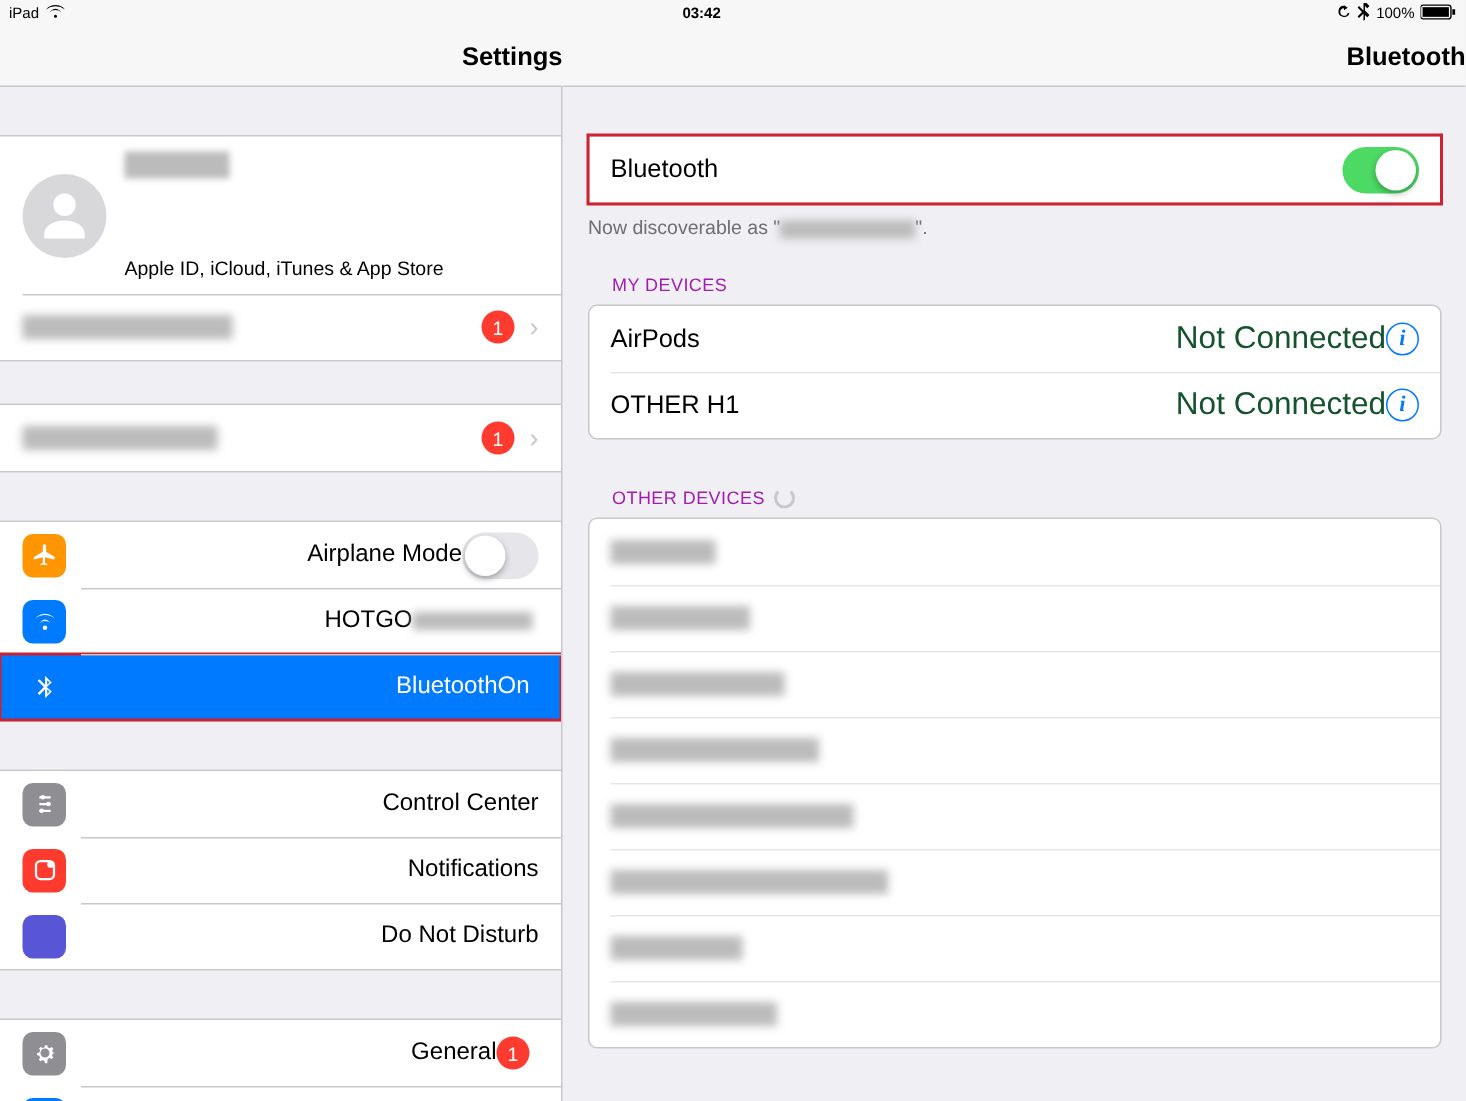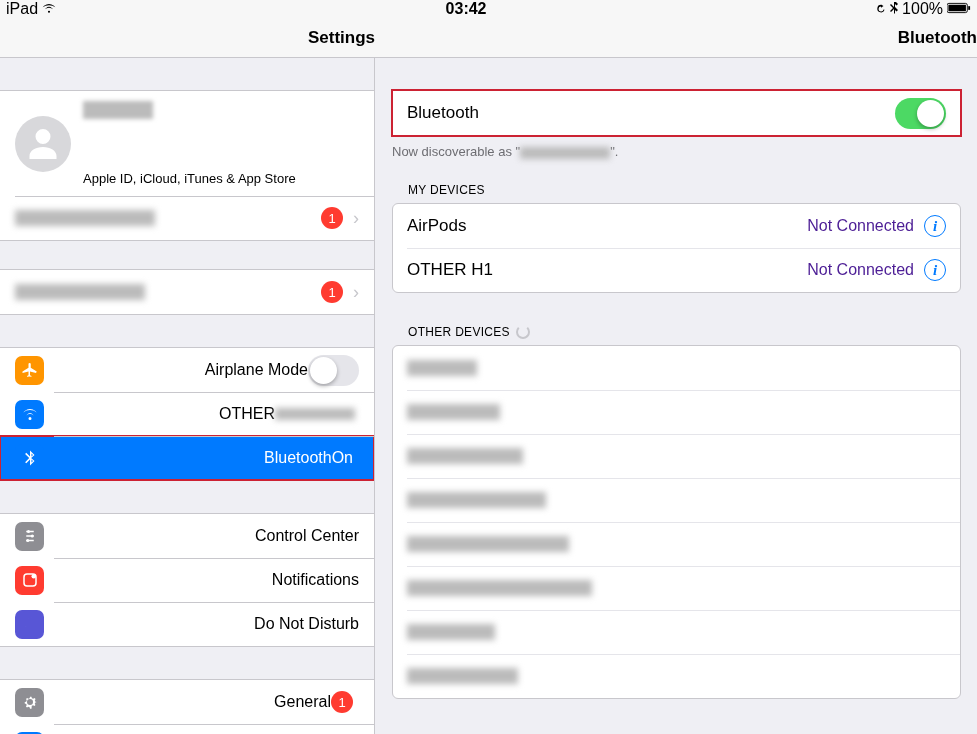--- a/index.html
+++ b/index.html
@@ -14,21 +14,21 @@
     font-size: 15px;
   }
 
   
   .status-bar {
     position: absolute;
     top: 0; left: 0; right: 0;
     height: 18px;
     display: flex;
     align-items: center;
-    font-size: 16px;
+    font-size: 10px;
     padding: 0 6px;
     background: #f7f7f7;
     z-index: 10;
   }
   .sb-left, .sb-right { display: flex; align-items: center; gap: 4px; }
   .sb-center { flex: 1; text-align: center; font-weight: 600; }
 
   .wifi-icon { width: 14px; height: 10px; display: inline-block; }
   .lock-icon { width: 10px; height: 10px; fill: #000; }
   .bt-mini   { width: 8px;  height: 12px; fill: #000; }
@@ -126,35 +126,35 @@
   .switch .knob {
     width:27px; height:27px; border-radius:14px; background:#fff;
     position:absolute; top:2px; left:2px; box-shadow:0 2px 4px rgba(0,0,0,.3);
     transition:.2s;
   }
   .switch.on { background:#4cd964; }
   .switch.on .knob { left:22px; }
 
   
   .section-label {
-    font-size:12px; color:#000000; text-transform:uppercase;
+    font-size:12px; color:#a21caf; text-transform:uppercase;
     padding: 6px 16px; letter-spacing:.3px;
     display:flex; align-items:center; gap:6px;
   }
   .right-group { margin:30px 16px 0 16px; background:#fff; border:1px solid #c8c7cc; border-radius:6px; }
   .right-group.highlight { outline:2px solid #c23; outline-offset:-1px; border-radius:0;}
   .r-cell {
     display:flex; align-items:center;
     min-height:44px; padding:0 14px; position:relative;
   }
   .r-cell + .r-cell::before {
     content:""; position:absolute; left:14px; right:0; top:0; height:1px; background:#e5e5ea;
   }
   .r-cell .rlabel { flex:1; font-size:17px; }
-  .r-cell .rdetail { color:#4c1d95; font-size:16px; margin-right:10px; }
+  .r-cell .rdetail { color:#14532d; font-size:21px; }
   .info-btn {
     width:22px; height:22px; border:1.5px solid #007aff; border-radius:11px;
     color:#007aff; font-family:"Times New Roman",serif;
     display:inline-flex; align-items:center; justify-content:center;
     font-size:15px; font-style:italic; font-weight:bold;
   }
   .footnote { font-size:13px; color:#6d6d72; padding:8px 16px 0 16px;}
 
   
   .spinner {
@@ -251,21 +251,21 @@
       <span class="switch">
           <span class="knob"></span>
         </span>
     </div>
     <div class="cell">
       <span class="icon ic-wlan">
         <svg viewBox="0 0 24 24">
             <path d="M12 20a2 2 0 100-4 2 2 0 000 4zm-5-6l2-2a4.5 4.5 0 016 0l2 2a7.5 7.5 0 00-10 0zM3 10l2-2a11 11 0 0114 0l2 2a14 14 0 00-18 0z"></path>
           </svg>
       </span>
-      <span class="label">OTHER</span>
+      <span class="label">HOTGO</span>
       <span class="blur" style="width:80px;height:12px;margin-right:4px"></span>
     </div>
     <div class="cell selected">
       <span class="icon ic-bt">
         <svg viewBox="0 0 24 24">
             <path d="M12 2v8L7 5 5.5 6.5 11 12l-5.5 5.5L7 19l5-5v8l6-6-4.5-4 4.5-4-6-6zm2 4l2 2-2 2V6zm0 8l2 2-2 2v-4z"></path>
           </svg>
       </span>
       <span class="label">Bluetooth</span>
       <span class="detail">On</span>

